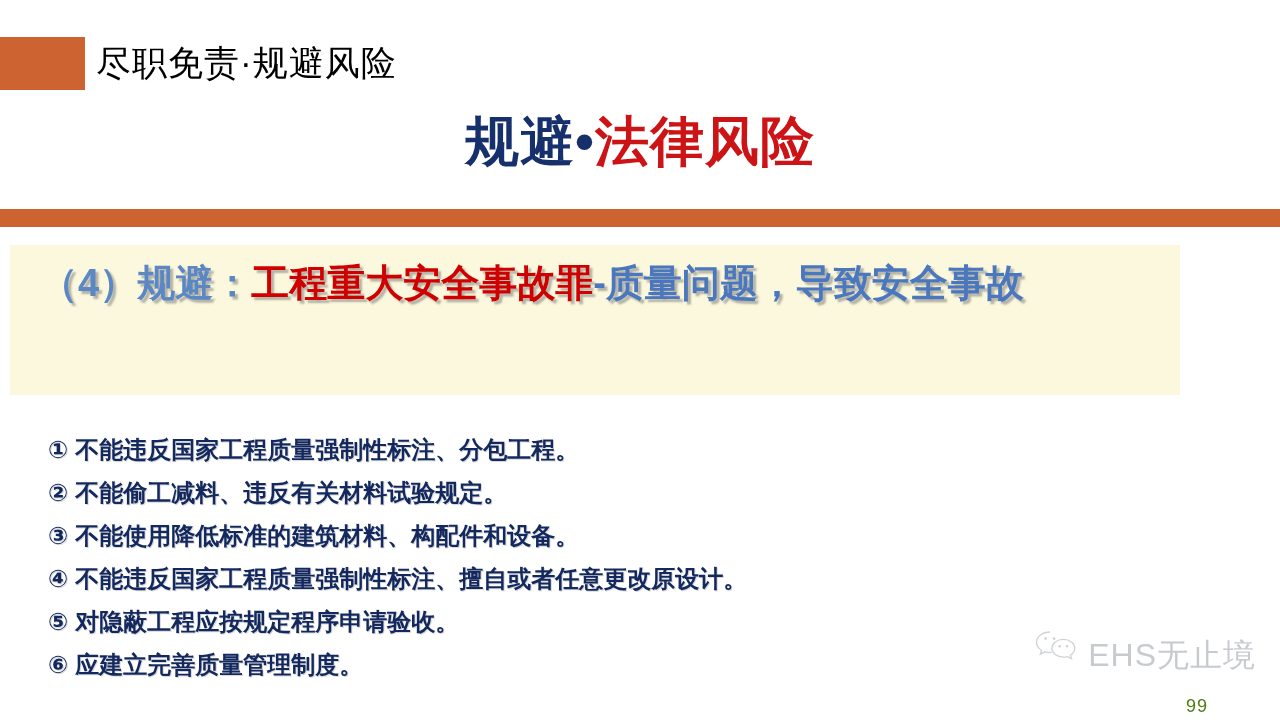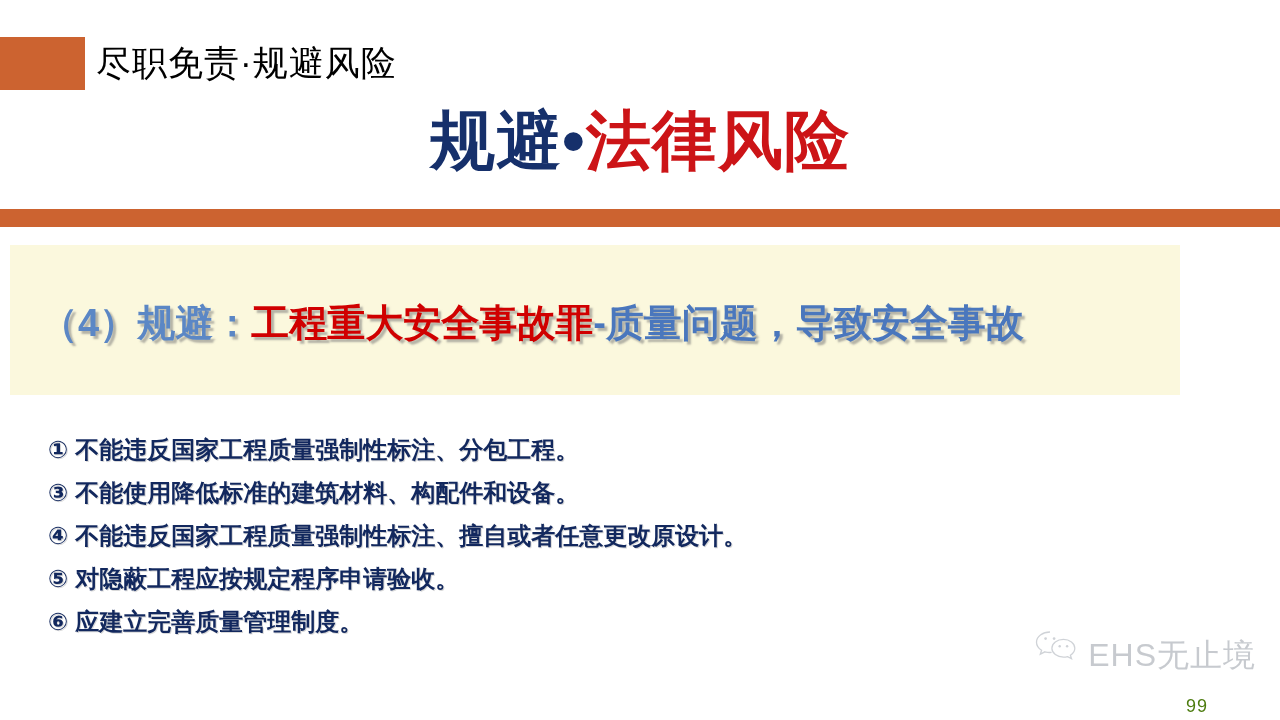--- a/index.html
+++ b/index.html
@@ -22,21 +22,21 @@
     font-size:35px;line-height:54px;
     color:#000;letter-spacing:1px;
     white-space:nowrap;
     font-weight:400;
   }
 
   
   .main-title{
     position:absolute;left:0;right:0;top:104px;
     text-align:center;
-    font-size:65px;line-height:74px;
+    font-size:54px;line-height:74px;
     font-weight:bold;
     letter-spacing:1px;
     white-space:nowrap;
   }
   .mt-blue{color:#16306b;}
   .mt-dot{color:#16306b;}
   .mt-red{color:#cc1417;}
 
   
   .divider{
@@ -49,21 +49,21 @@
     position:absolute;left:10px;top:245px;width:1170px;height:150px;
     background:#fbf8dd;
   }
 
   
   .content{position:absolute;left:0;top:0;width:1280px;height:720px;}
 
   .line-4{
     position:absolute;left:40px;top:255px;
     font-size:38px;line-height:56px;font-weight:bold;
-    white-space:nowrap;letter-spacing:0px;margin-top:40px;
+    white-space:nowrap;letter-spacing:0px;
   }
   .l4-blue{
     color:#5b87c5;
     text-shadow:3px 3px 2px rgba(120,120,120,.55);
   }
   .l4-red{
     color:#d00000;
     text-shadow:3px 3px 2px rgba(120,120,120,.55);
   }
   .l4-blue2{
@@ -142,20 +142,23 @@
     <div class="line-4">
       <span class="l4-blue">（4）规避：</span><span class="l4-red">工程重大安全事故罪</span><span class="l4-blue2">-质量问题，导致安全事故</span>
     </div>
 
 
     <div class="list">
       <div class="li">
         <span class="num">①</span><span>不能违反国家工程质量强制性标注、分包工程。</span>
       </div>
       <div class="li">
+        <span class="num">②</span><span>不能偷工减料、违反有关材料试验规定。</span>
+      </div>
+      <div class="li">
         <span class="num">③</span><span>不能使用降低标准的建筑材料、构配件和设备。</span>
       </div>
       <div class="li">
         <span class="num">④</span><span>不能违反国家工程质量强制性标注、擅自或者任意更改原设计。</span>
       </div>
       <div class="li">
         <span class="num">⑤</span><span>对隐蔽工程应按规定程序申请验收。</span>
       </div>
       <div class="li">
         <span class="num">⑥</span><span>应建立完善质量管理制度。</span>

